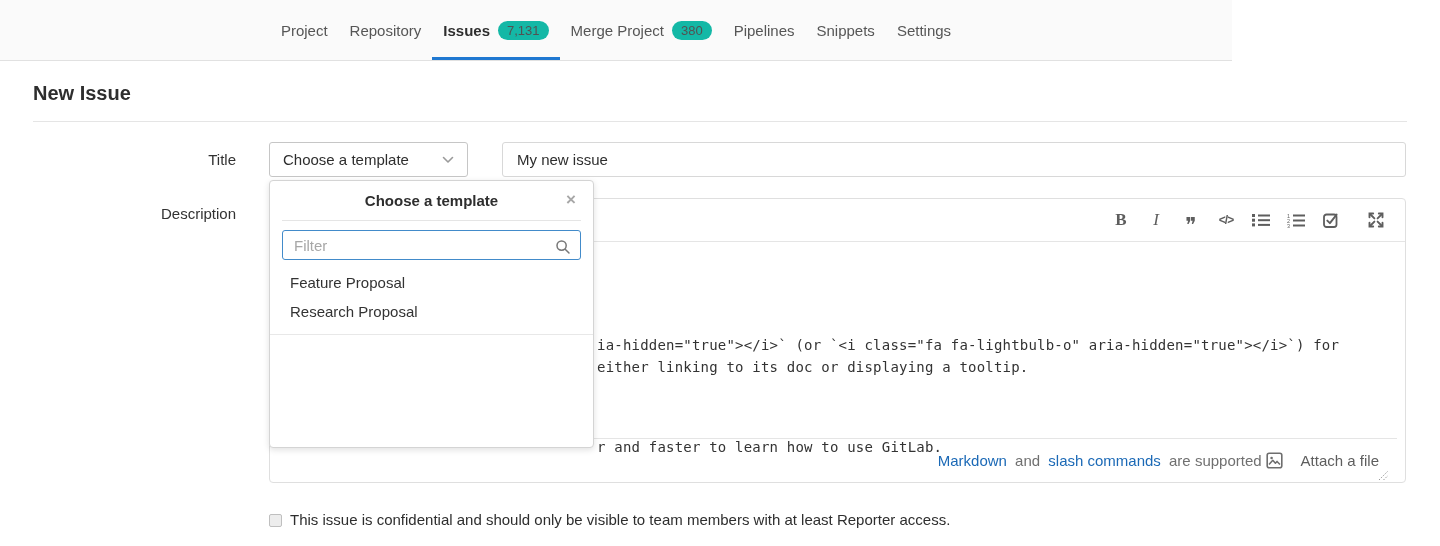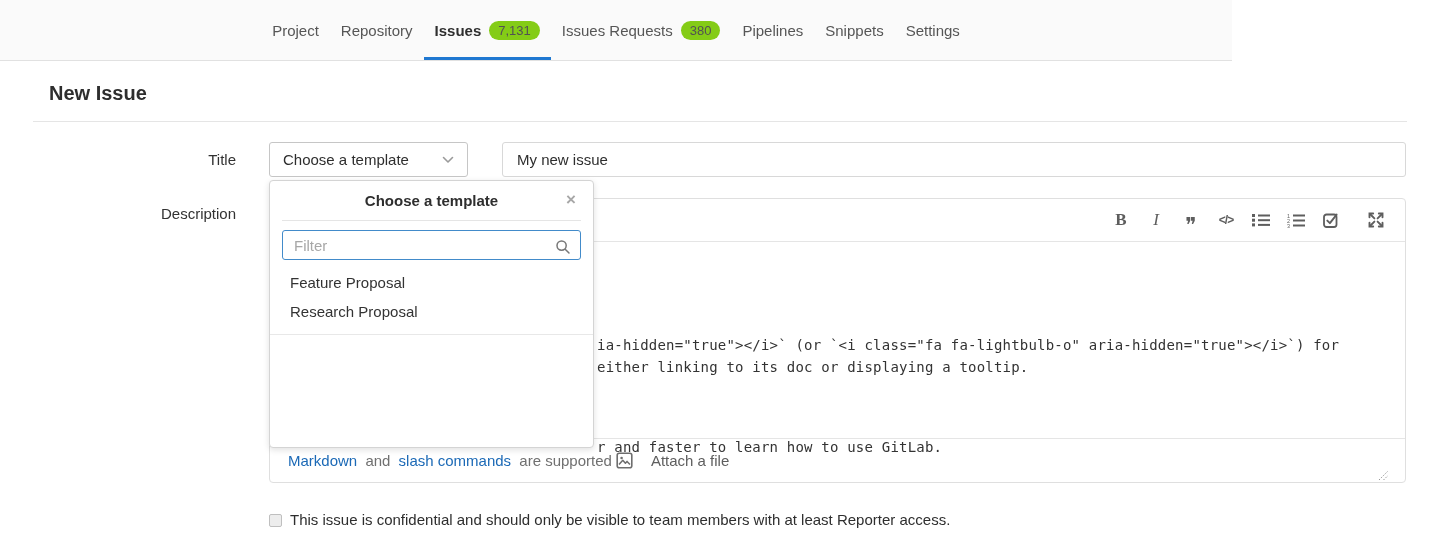--- a/index.html
+++ b/index.html
@@ -8,24 +8,24 @@
   .page { position:relative; width:1440px; height:546px; background:#fff; overflow:hidden; }
 
   
   .navbar { position:absolute; top:0; left:0; width:1232px; height:61px;
             background:#fafafa; border-bottom:1px solid #e1e1e1;
             display:flex; justify-content:center; }
   .nav-item { display:flex; align-items:center; padding:0 11px; height:100%;
               font-size:15px; color:#565656; cursor:pointer; }
   .nav-item.active { color:#2e2e2e; font-weight:bold; box-shadow:inset 0 -3px 0 #1f78d1; }
   .badge { display:inline-block; margin-left:8px; padding:2px 9px; border-radius:10px;
-           background:#84cc16; color:#525252; font-size:13px; font-weight:normal; }
-
-  
-  .page-heading { position:absolute; left:33px; top:82px; font-size:20px; font-weight:bold; color:#2e2e2e;margin-left:16px; }
+           background:#14b8a6; color:#525252; font-size:13px; font-weight:normal; }
+
+  
+  .page-heading { position:absolute; left:33px; top:82px; font-size:20px; font-weight:bold; color:#2e2e2e; }
   .heading-divider { position:absolute; left:33px; right:33px; top:121px; border-top:1px solid #e5e5e5; }
 
   
   .form-label { position:absolute; left:100px; width:136px; text-align:right; font-size:15px; color:#323232; }
   .label-title { top:151px; }
   .label-description { top:205px; }
 
   
   .template-btn { position:absolute; left:269px; top:142px; width:199px; height:35px;
                   background:#fff; border:1px solid #c6c6c6; border-radius:3px;
@@ -47,23 +47,23 @@
   .tb-italic { font-family:"Liberation Serif","DejaVu Serif",serif; font-size:17px; font-style:italic; }
   .tb-quote { font-size:21px; line-height:10px; padding-top:9px; }
   .tb-code { font-size:12px; font-weight:bold; letter-spacing:-1px; }
   .tb-fullscreen { margin-left:10px; }
   .editor-body { position:absolute; top:44px; left:0; right:0; height:196px; }
   .mono-line { position:absolute; left:327px; white-space:pre;
                font-family:"DejaVu Sans Mono","Liberation Mono",monospace;
                font-size:14px; letter-spacing:0.2px; color:#333; }
   .line-0 { top:94px; } .line-1 { top:116px; } .line-2 { top:196px; }
   .resize-grip { position:absolute; right:16px; top:226px; cursor:nwse-resize; }
-  .editor-footer { position:absolute; left:0; right:0; bottom:0; height:44px;
+  .editor-footer { position:absolute; left:0; right:8px; bottom:0; height:44px;
                    border-top:1px solid #e5e5e5; display:flex; align-items:center;
-                   justify-content:flex-start; padding:0 18px; font-size:15px; color:#707070; }
+                   justify-content:flex-end; padding:0 18px; font-size:15px; color:#707070; }
   .footer-left span { margin-right:4px; }
   .link { color:#1b69b6; cursor:pointer; }
   .attach-btn { display:flex; align-items:center; gap:18px; color:#5e5e5e; cursor:pointer; }
 
   
   .dropdown { position:absolute; left:269px; top:180px; width:325px; height:268px;
               background:#fff; border:1px solid #d4d4d4; border-radius:4px;
               box-shadow:0 2px 6px rgba(0,0,0,0.12); z-index:10; }
   .dd-header { position:relative; padding-top:11px; height:39px; text-align:center;
                font-size:15px; font-weight:bold; color:#2e2e2e; }
@@ -98,21 +98,21 @@
       <span>Project</span>
     </div>
     <div class="nav-item">
       <span>Repository</span>
     </div>
     <div class="nav-item active">
       <span>Issues</span>
       <span class="badge">7,131</span>
     </div>
     <div class="nav-item">
-      <span>Issues Requests</span>
+      <span>Merge Project</span>
       <span class="badge">380</span>
     </div>
     <div class="nav-item">
       <span>Pipelines</span>
     </div>
     <div class="nav-item">
       <span>Snippets</span>
     </div>
     <div class="nav-item">
       <span>Settings</span>

